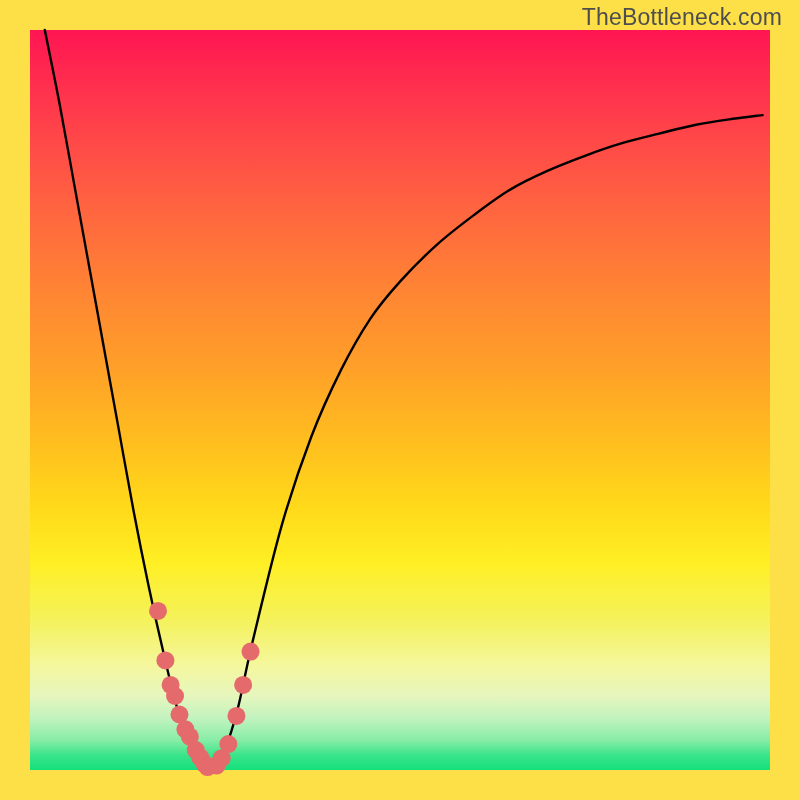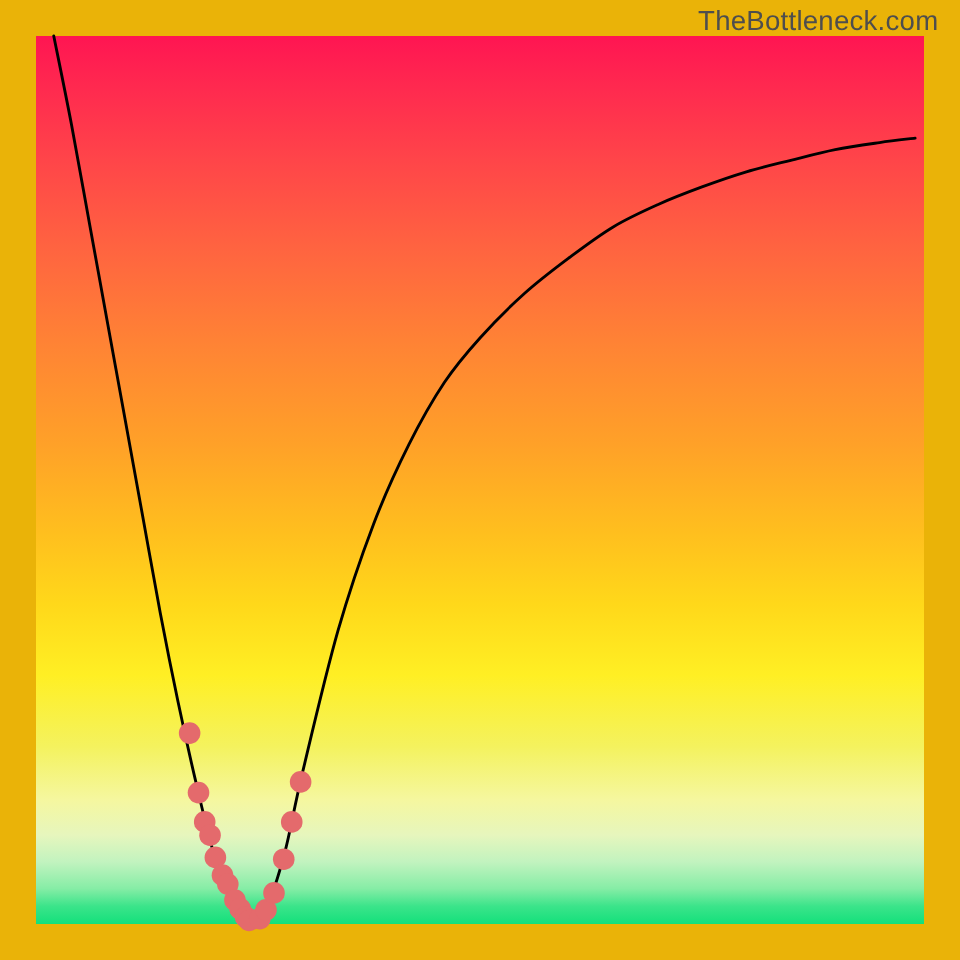--- a/index.html
+++ b/index.html
@@ -8,21 +8,21 @@
     width: 800px;
     height: 800px;
     overflow: hidden;
     background: #000;
     font-family: Arial, Helvetica, sans-serif;
   }
   .frame {
     position: relative;
     width: 800px;
     height: 800px;
-    background: #eab308;
+    background: #fde047;
   }
   .watermark {
     position: absolute;
     top: 4px;
     right: 18px;
     color: #4e4e4e;
     font-size: 23px;
     font-weight: 400;
     letter-spacing: 0.2px;
     z-index: 10;

